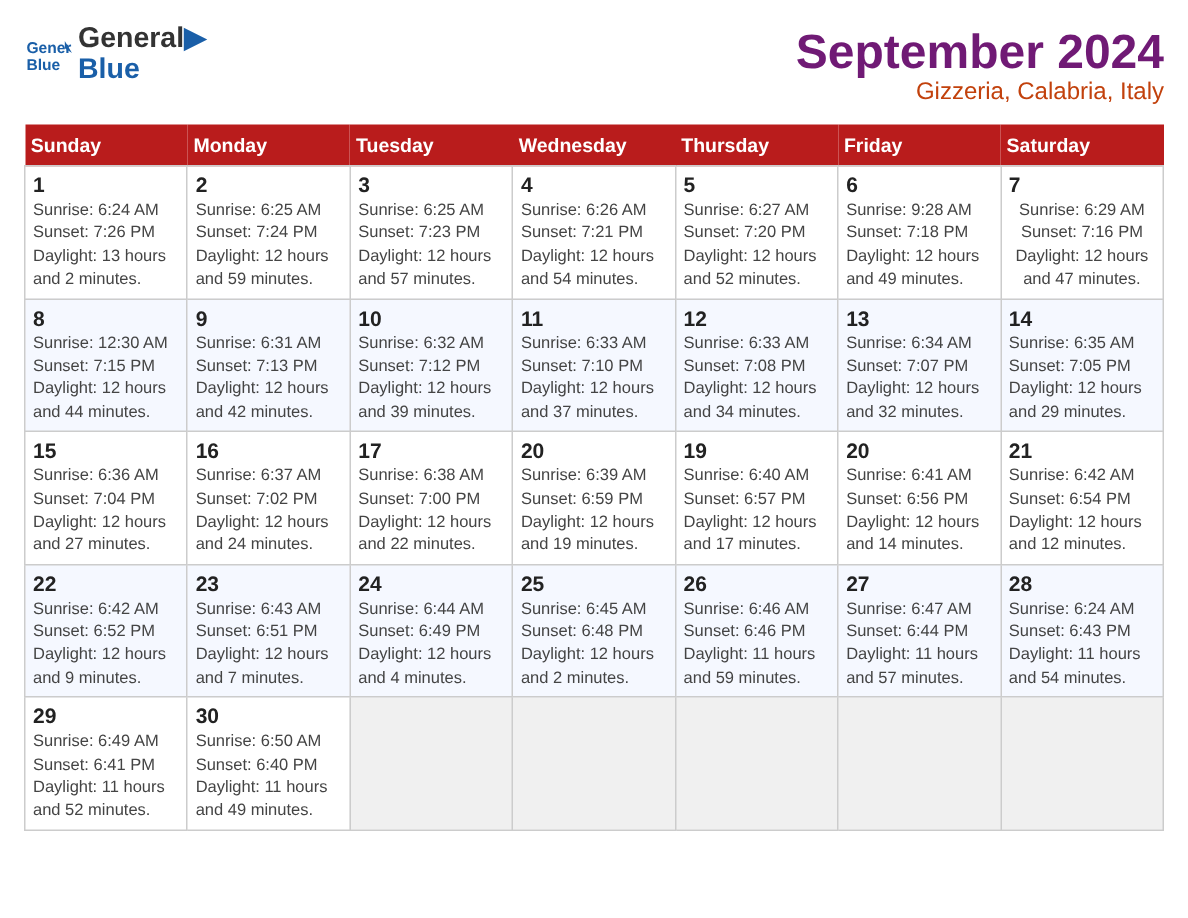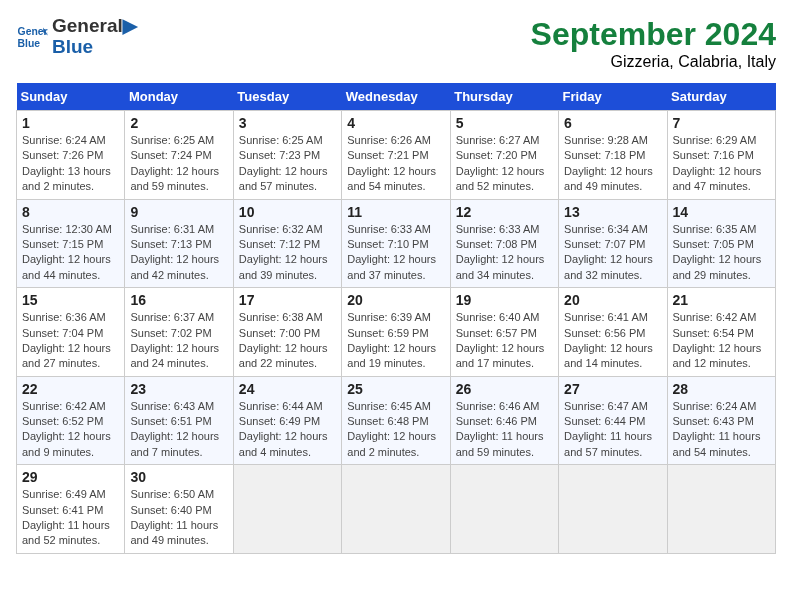--- a/index.html
+++ b/index.html
@@ -24,33 +24,33 @@
     .logo-icon {
       width: 32px;
       height: 32px;
     }
     .title-section {
       text-align: right;
     }
     .month-year {
       font-size: 32px;
       font-weight: bold;
-      color: #15803d;
+      color: #701a75;
     }
     .location {
       font-size: 16px;
-      color: #000000;
+      color: #c2410c;
     }
     table {
       width: 100%;
       border-collapse: collapse;
       font-size: 11px;
     }
     th {
-      background-color: #1d4ed8;
+      background-color: #b91c1c;
       color: #fff;
       padding: 6px 4px;
       text-align: left;
       font-size: 13px;
       font-weight: bold;
     }
     td {
       border: 1px solid #ccc;
       vertical-align: top;
       padding: 4px 5px;
@@ -155,21 +155,21 @@
         </td>
         <td>
           <span class="day-num">6</span>
           <div class="day-info" style="white-space: pre-line;">Sunrise: 9:28 AM
 Sunset: 7:18 PM
 Daylight: 12 hours
 and 49 minutes.</div>
         </td>
         <td>
           <span class="day-num">7</span>
-          <div class="day-info" style="white-space: pre-line;">Sunrise: 6:29 AM
+          <div class="day-info" style="white-space: pre-line; text-align: center;">Sunrise: 6:29 AM
 Sunset: 7:16 PM
 Daylight: 12 hours
 and 47 minutes.</div>
         </td>
       </tr>
       <tr>
         <td>
           <span class="day-num">8</span>
           <div class="day-info" style="white-space: pre-line;">Sunrise: 12:30 AM
 Sunset: 7:15 PM

